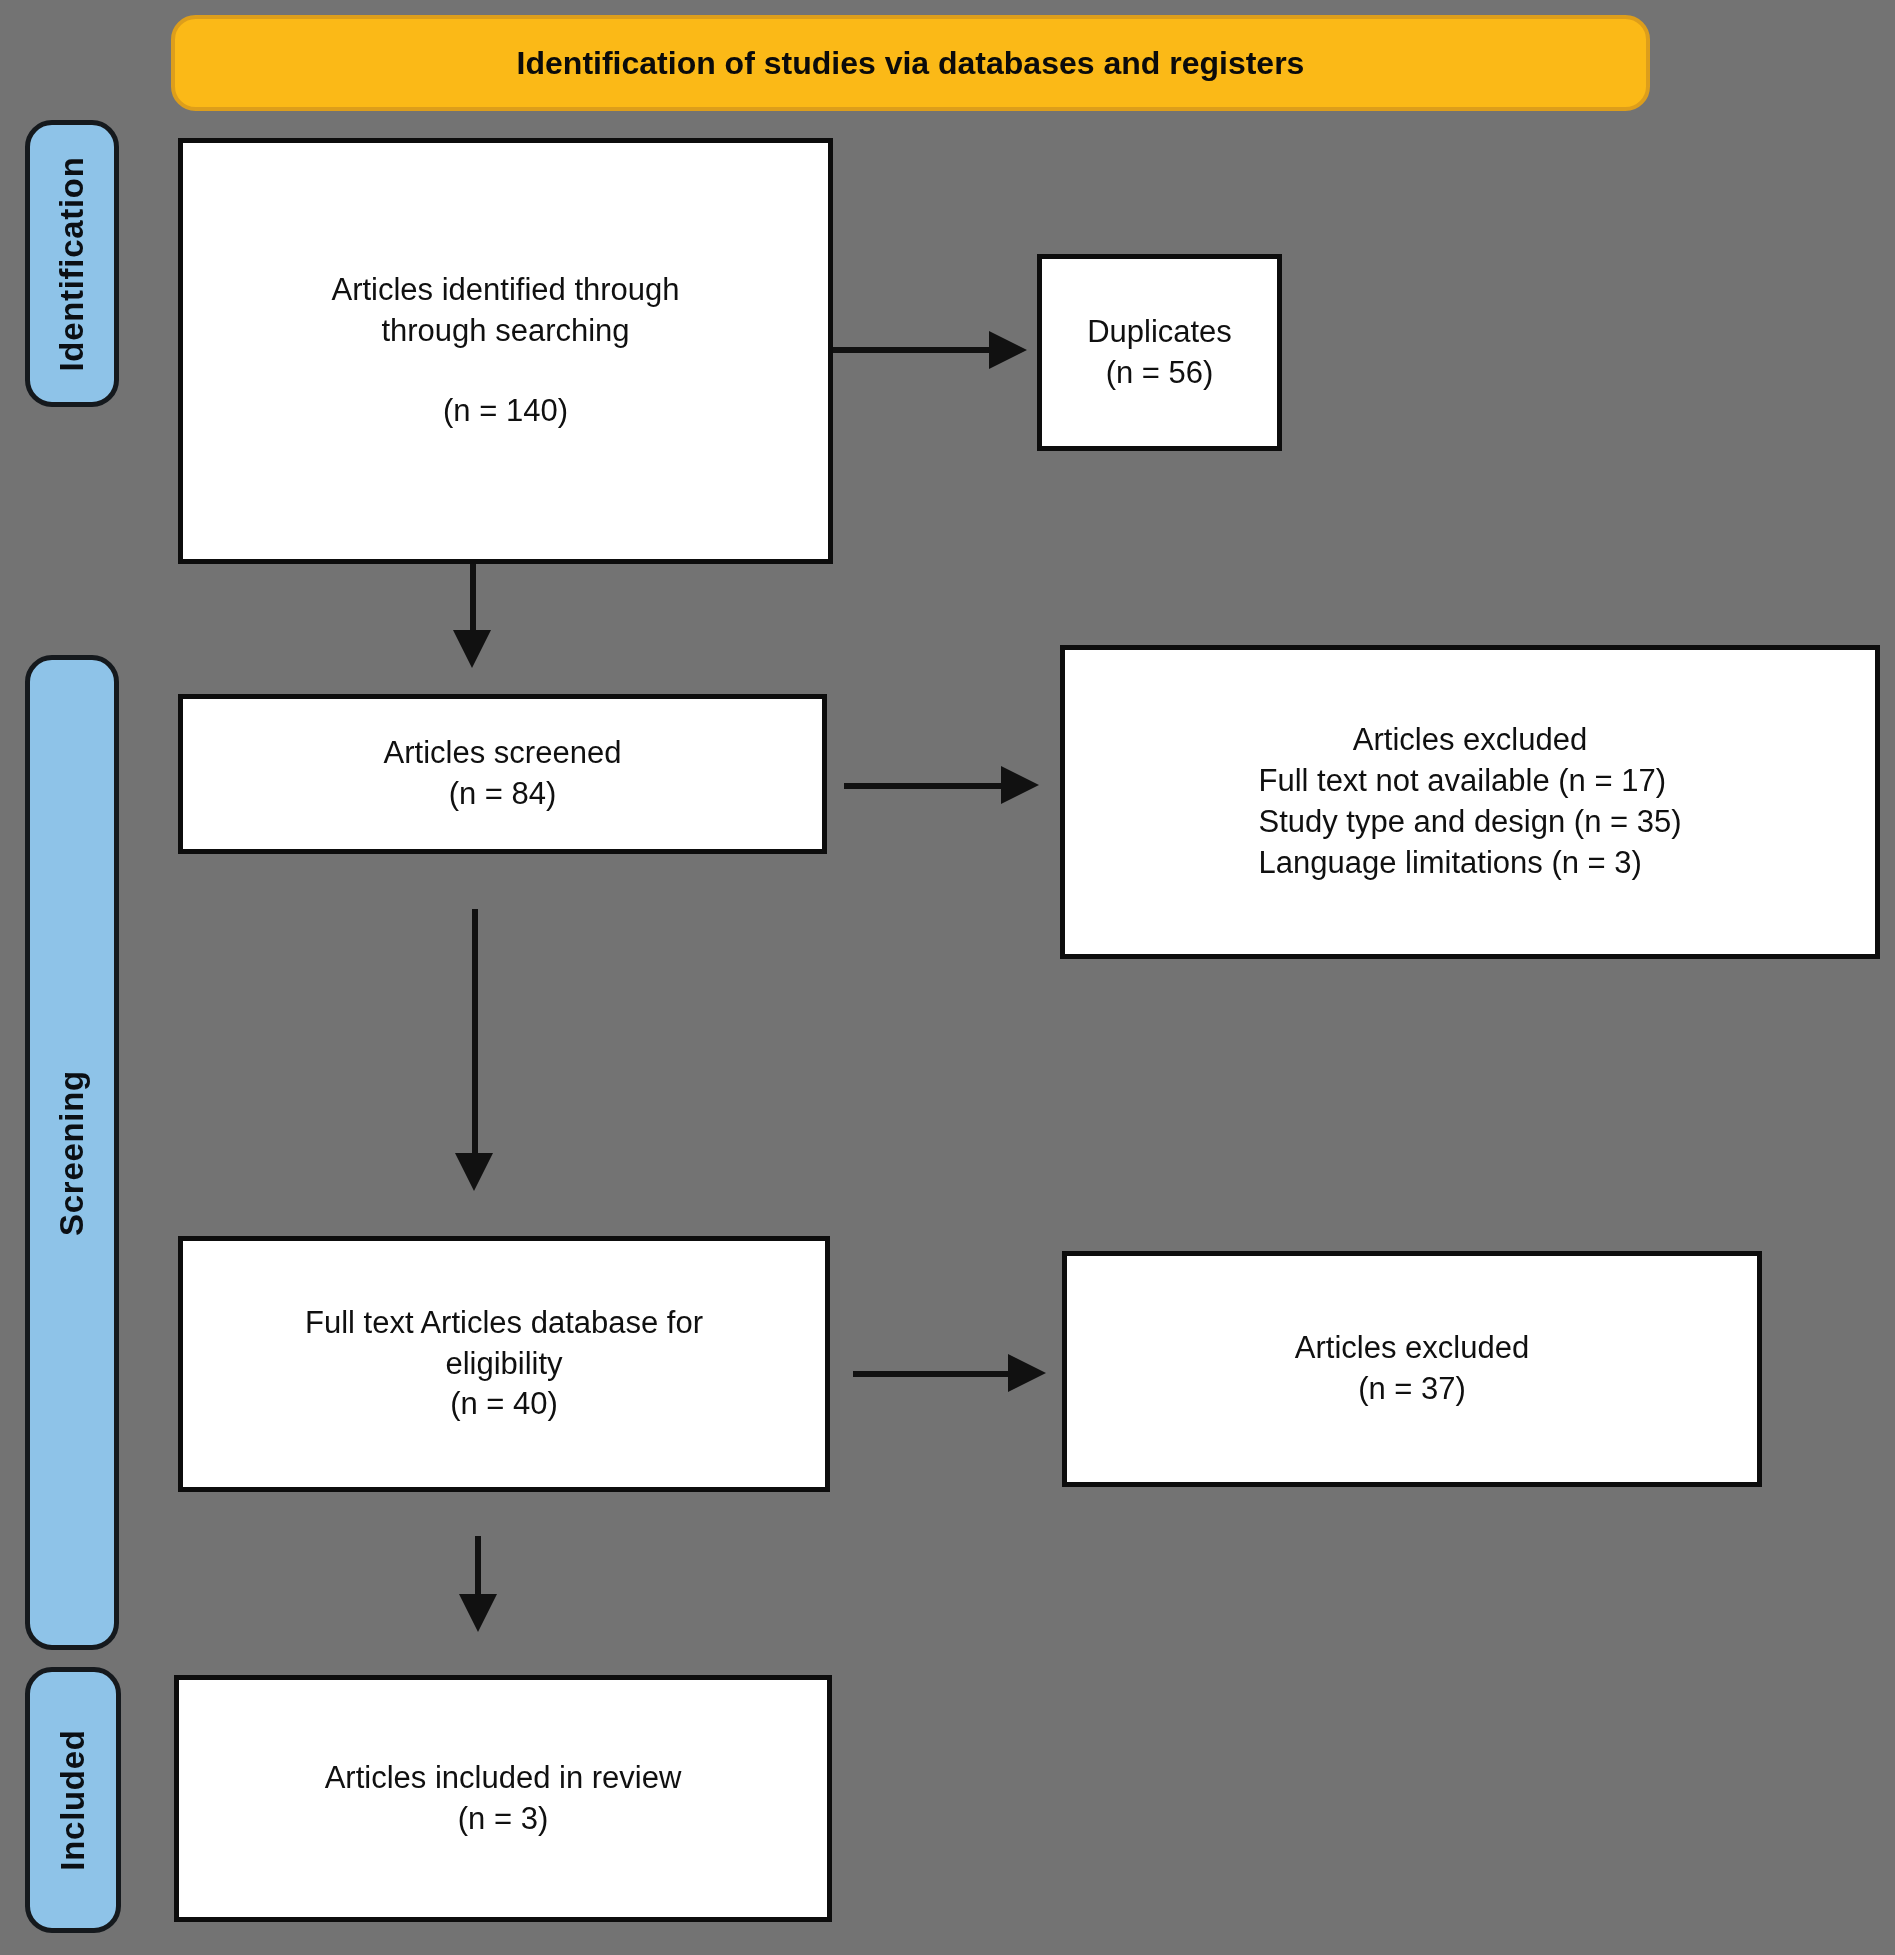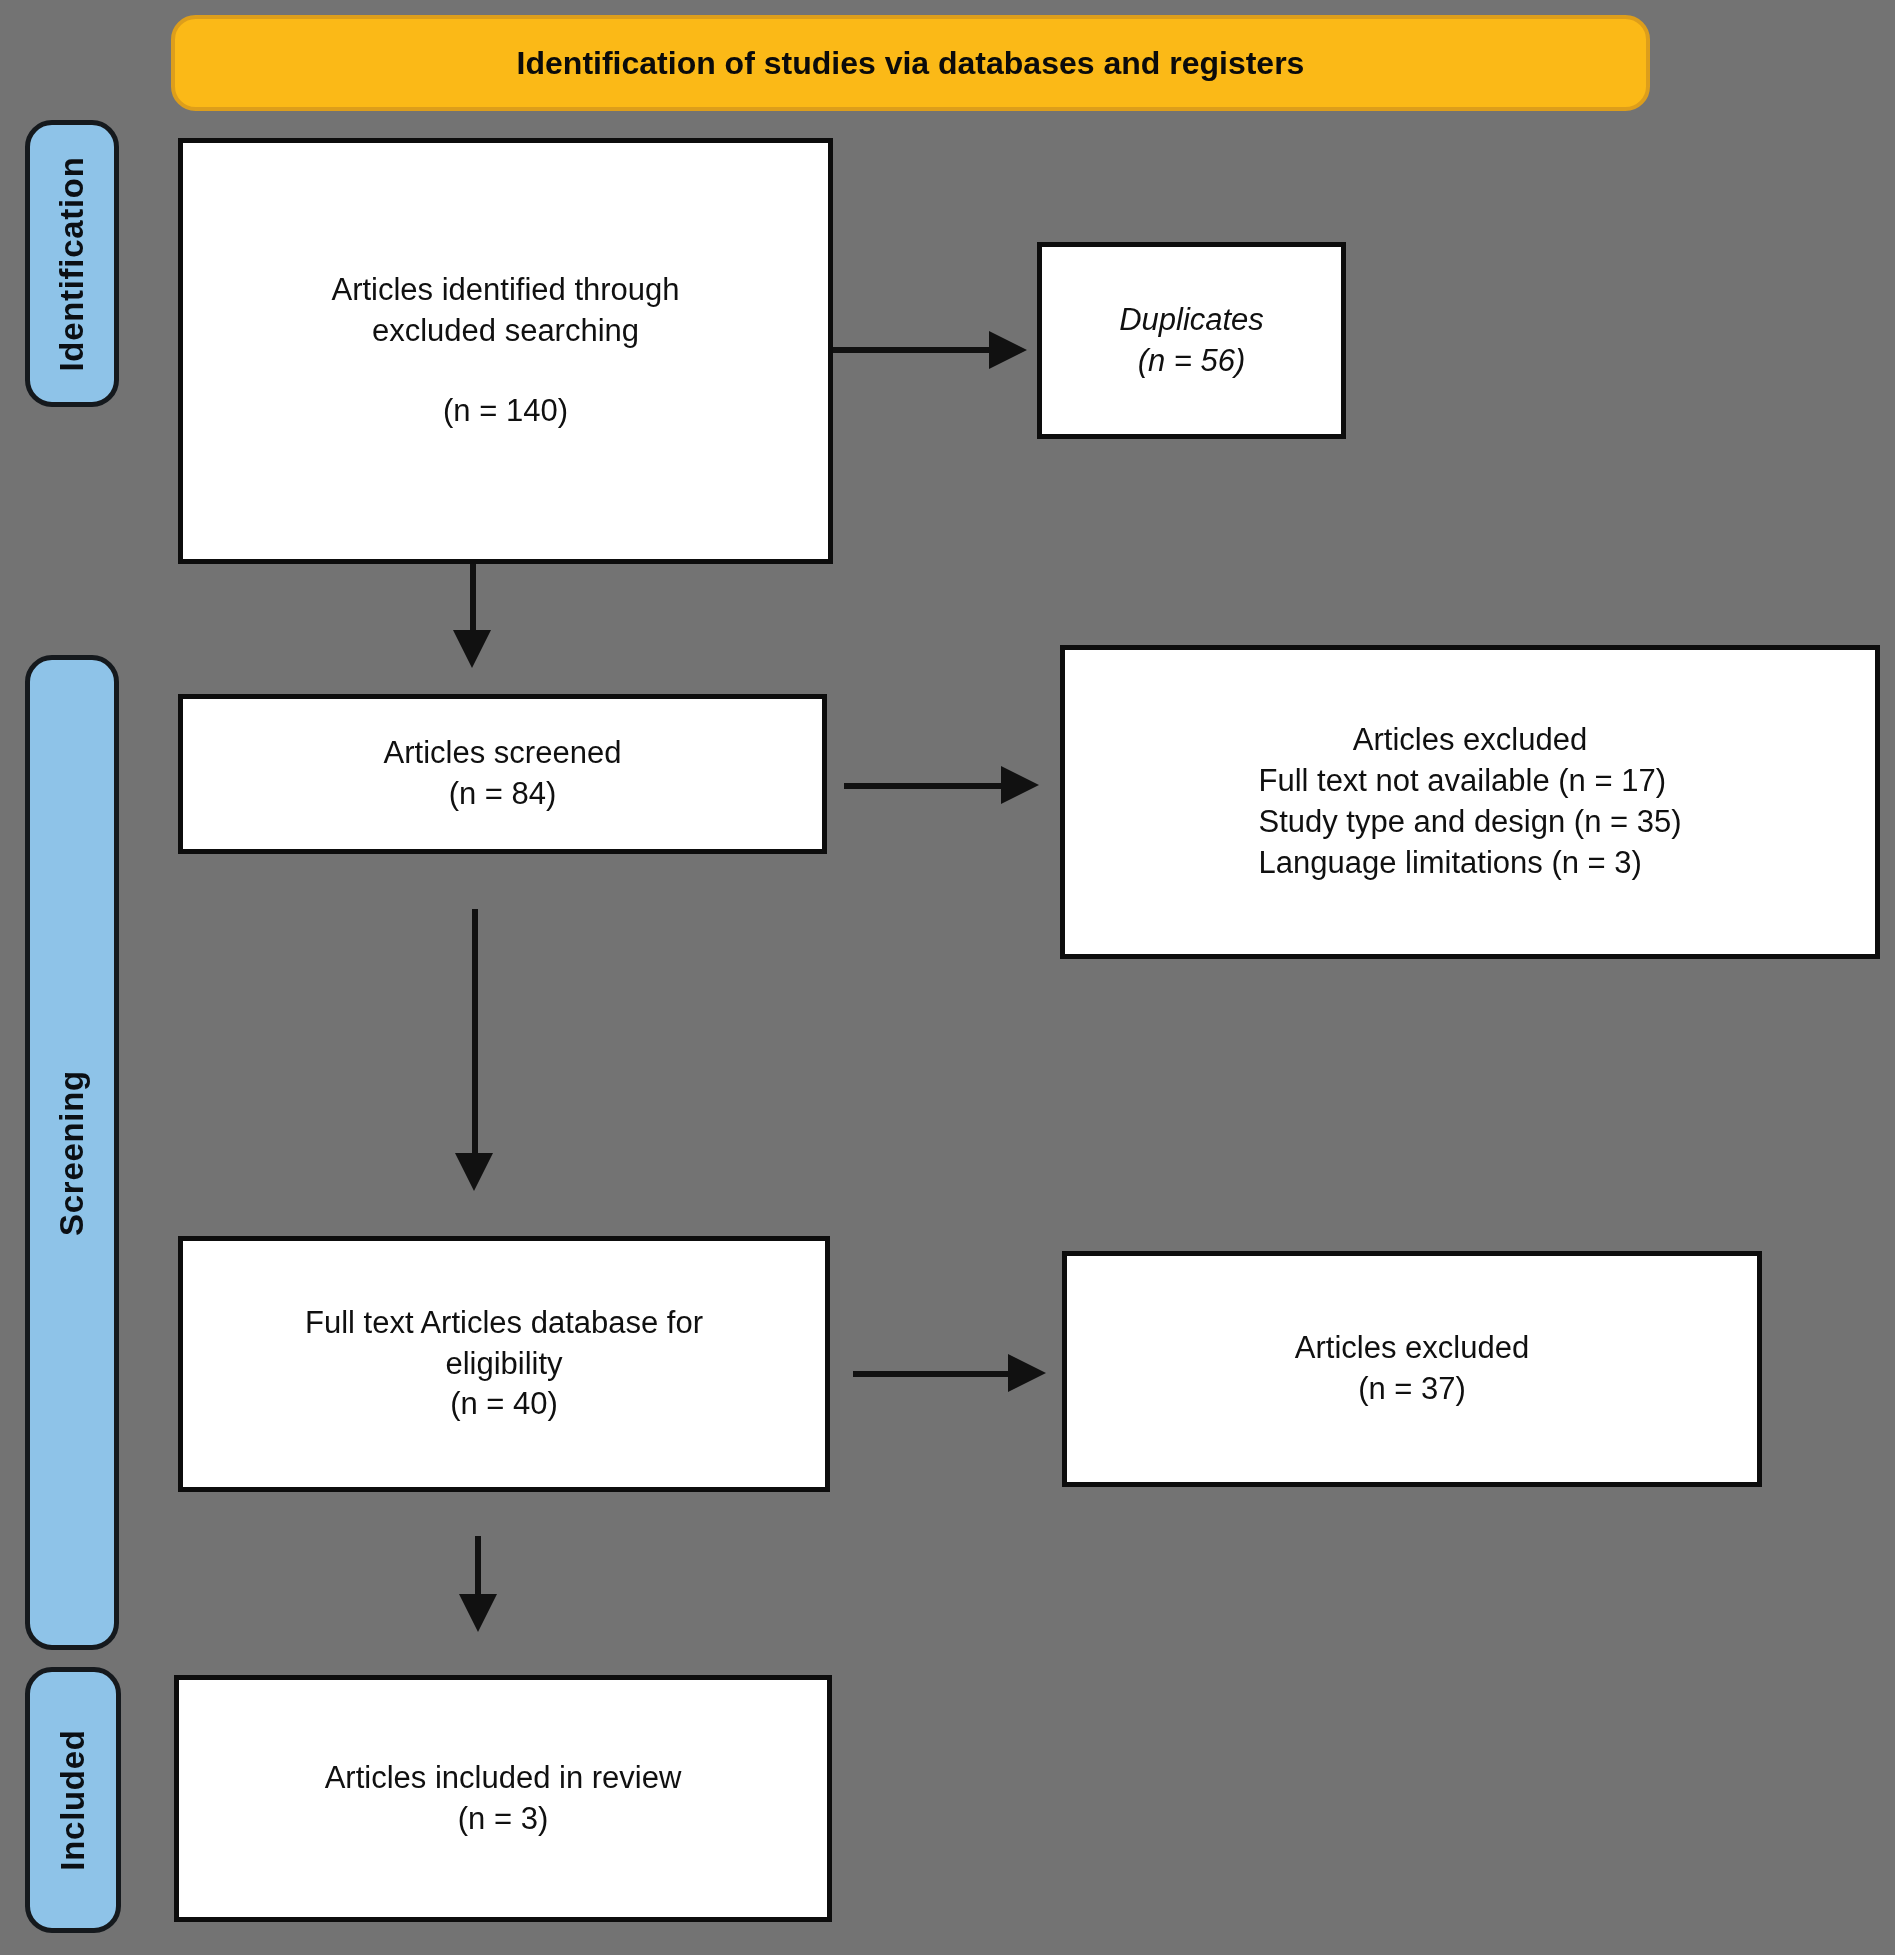--- a/index.html
+++ b/index.html
@@ -99,26 +99,26 @@
   </div>
   <div class="stage" style="left:25px; top:655px; width:94px; height:995px;">
     <span>Screening</span>
   </div>
   <div class="stage" style="left:25px; top:1667px; width:96px; height:266px;">
     <span>Included</span>
   </div>
 
   <div class="pbox" style="left:178px; top:138px; width:655px; height:426px;">
     <div>Articles identified through</div>
-    <div>excluded searching</div>
+    <div>through searching</div>
     <div class="gapline"></div>
     <div>(n = 140)</div>
   </div>
 
-  <div class="pbox" style="left:1037px; top:242px; width:309px; height:197px;font-style:italic;">
+  <div class="pbox" style="left:1037px; top:254px; width:245px; height:197px;">
     <div>Duplicates</div>
     <div>(n = 56)</div>
   </div>
 
   <div class="pbox" style="left:178px; top:694px; width:649px; height:160px;">
     <div>Articles screened</div>
     <div>(n = 84)</div>
   </div>
 
   <div class="pbox" style="left:1060px; top:645px; width:820px; height:314px;">

